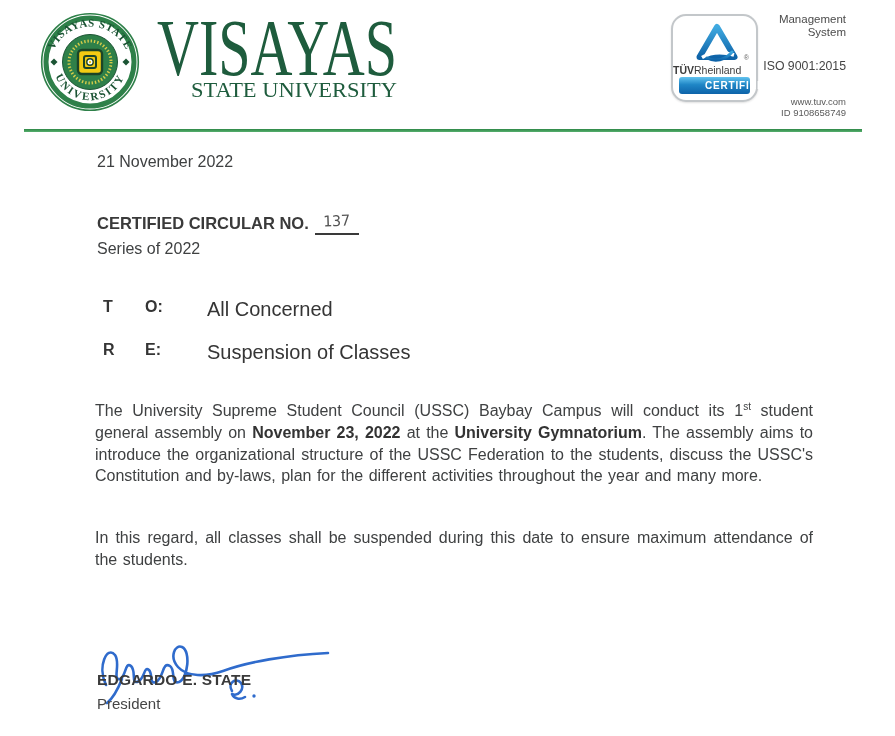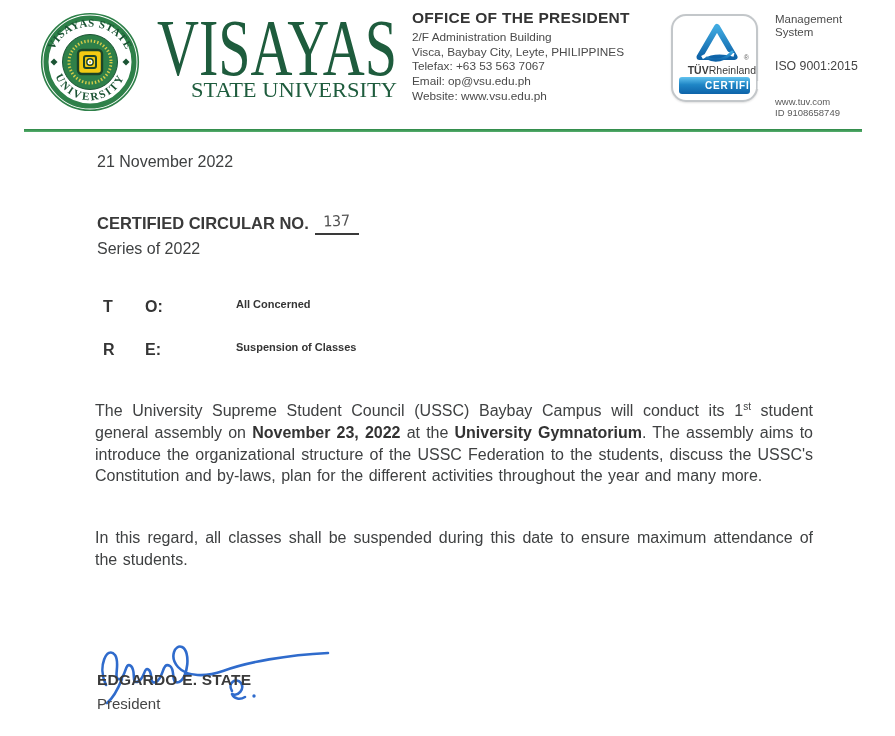--- a/index.html
+++ b/index.html
@@ -17,51 +17,51 @@
   .office-title { font-size:15.5px; font-weight:bold; color:#333; letter-spacing:.3px; }
   .office-line { font-size:11.8px; line-height:14.7px; color:#4a4a4a; margin-top:0; }
   .office-lines { margin-top:3px; }
 
   .tuv-badge {
     position:absolute; left:671px; top:14px; width:87px; height:88px;
     background:#fff; border:2px solid #c3c7ca; border-radius:15px;
     box-shadow:inset 0 0 0 2px #fff, 0 1px 2px rgba(0,0,0,.12);
   }
   .tuv-triangle { position:absolute; left:22px; top:6px; width:44px; height:40px; }
-  .tuv-brand { position:absolute; left:0; right:0; top:48px; text-align:right; font-size:10.5px; color:#3c3c3c; white-space:nowrap;padding-left:7px; }
+  .tuv-brand { position:absolute; left:0; right:0; top:48px; text-align:left; font-size:10.5px; color:#3c3c3c; white-space:nowrap; }
   .tuv-brand .b { font-weight:bold; }
   .tuv-reg { position:absolute; right:7px; top:38px; font-size:7px; color:#666; }
   .tuv-banner {
     position:absolute; left:6px; right:6px; bottom:6px; height:17px; border-radius:3px;
     background:linear-gradient(180deg,#62c3ef 0%, #1f86c6 45%, #0d63a9 100%);
     color:#fff; font-size:10px; font-weight:bold; letter-spacing:.8px;
     text-align:center; line-height:17px;padding-left:26px;
   }
-  .cert-details { position:absolute; left:775px; top:13px; width:115px; color:#4c4c4c; }
+  .cert-details { position:absolute; left:731px; top:13px; width:115px; color:#4c4c4c;text-align:right; }
   .cert-line { font-size:11.5px; line-height:13px; }
   .cert-standard { font-size:12.3px; margin-top:20px; color:#444; }
   .cert-small { font-size:9.5px; line-height:11px; color:#5a5a5a; }
   .cert-gap { height:23px; }
 
   .rule { position:absolute; left:24px; top:129px; width:838px; height:3px;
           background:linear-gradient(180deg,#2e8747,#57b06e); }
 
   
   .date { position:absolute; left:97px; top:153px; font-size:16px; color:#3f4142; }
 
   .memo-row { position:absolute; left:97px; top:214px; font-size:16.5px; font-weight:bold; color:#3a3a3a; white-space:nowrap; }
   .memo-blank { display:inline-block; width:44px; border-bottom:2px solid #3a3a3a; text-align:center; margin-left:6px; vertical-align:baseline; }
   .memo-number { display:inline-block; position:relative; top:-3px; font-family:"DejaVu Sans Mono", monospace; font-weight:normal; font-size:15px; color:#555; transform:rotate(-2deg); }
   .series { position:absolute; left:97px; top:240px; font-size:16px; color:#3f4142; }
 
   .kv-row { position:absolute; left:0; top:0; width:100%; height:22px; }
   .row-to { top:298px; } .row-re { top:341px; }
   .kv-l1 { position:absolute; left:103px; font-size:16px; font-weight:bold; color:#353535; }
   .kv-l2 { position:absolute; left:145px; font-size:16px; font-weight:bold; color:#353535; }
-  .kv-v  { position:absolute; left:207px; font-size:11px; font-weight:bold; color:#353535;margin-left:29px; }
+  .kv-v  { position:absolute; left:207px; font-size:20px; font-weight:normal; color:#353535; }
 
   .para { position:absolute; left:95px; width:718px; font-size:16px; line-height:21.8px;
           text-align:justify; color:#3f4142; word-spacing:1px; }
   .p1 { top:400px; } .p2 { top:527px; } .p3 { top:595px; text-align:left; }
   .para b { color:#333; }
   sup.ord { font-size:10px; vertical-align:super; line-height:0;margin-top:42px; }
 
   
   .sig-svg { position:absolute; left:92px; top:633px; width:250px; height:72px; }
   .sig-name { position:absolute; left:97px; top:671px; font-size:15.5px; font-weight:bold; color:#3a3a3a; letter-spacing:.2px; }
@@ -95,30 +95,20 @@
       <circle r="3.2" fill="#ffffff" stroke="#1c4526" stroke-width="1.4"></circle>
       <circle r="1.2" fill="#f2cb13"></circle>
     </g>
   </svg>
 
   <svg class="wordmark" viewBox="0 0 250 92">
     <text x="2" y="61" font-family="Liberation Serif, serif" font-size="80" fill="#1e5c3d" textLength="240" lengthAdjust="spacingAndGlyphs">VISAYAS</text>
     <text x="36" y="83" font-family="Liberation Serif, serif" font-size="22" fill="#1e5c3d" textLength="206" lengthAdjust="spacingAndGlyphs">STATE UNIVERSITY</text>
   </svg>
 
-  <div class="office">
-    <div class="office-title">OFFICE OF THE PRESIDENT</div>
-    <div class="office-lines">
-      <div class="office-line">2/F Administration Building</div>
-      <div class="office-line">Visca, Baybay City, Leyte, PHILIPPINES</div>
-      <div class="office-line">Telefax: +63 53 563 7067</div>
-      <div class="office-line">Email: op@vsu.edu.ph</div>
-      <div class="office-line">Website: www.vsu.edu.ph</div>
-    </div>
-  </div>
 
   <div class="tuv-badge">
     <svg class="tuv-triangle" viewBox="0 0 44 40">
       <defs>
         <linearGradient id="tuvGrad" x1="0" y1="0" x2="0" y2="1">
           <stop offset="0" stop-color="#3fa9e0"></stop>
           <stop offset="1" stop-color="#0e63a8"></stop>
         </linearGradient>
       </defs>
       <path d="M22,5 L39.5,35 L4.5,35 Z" fill="#ffffff" stroke="url(#tuvGrad)" stroke-width="6" stroke-linejoin="round"></path>

